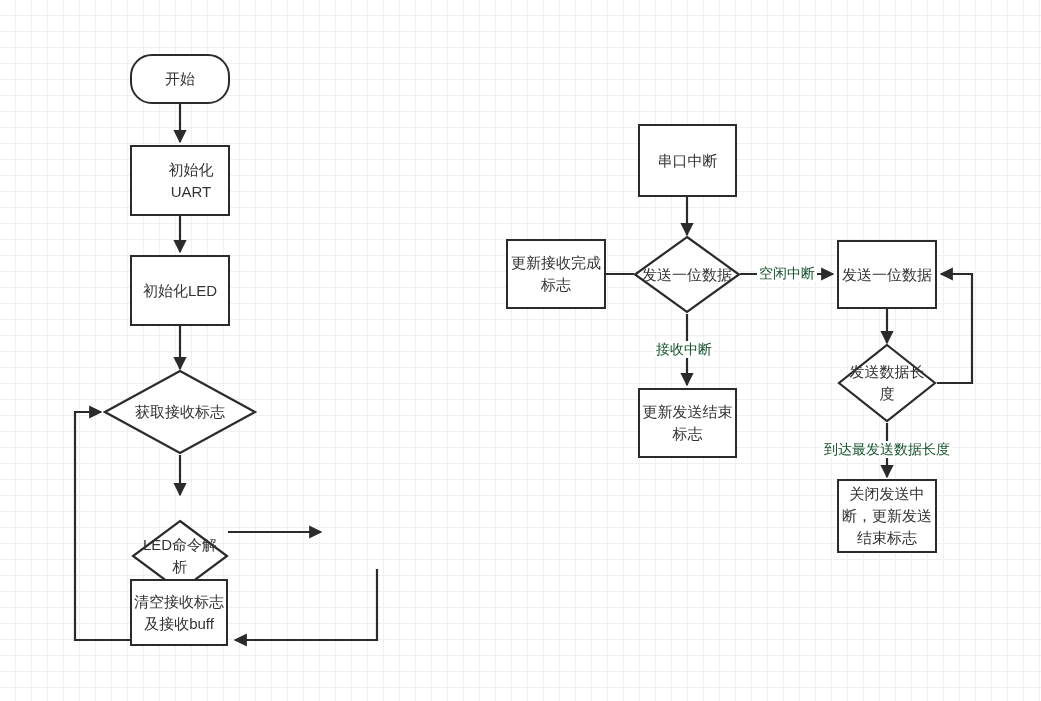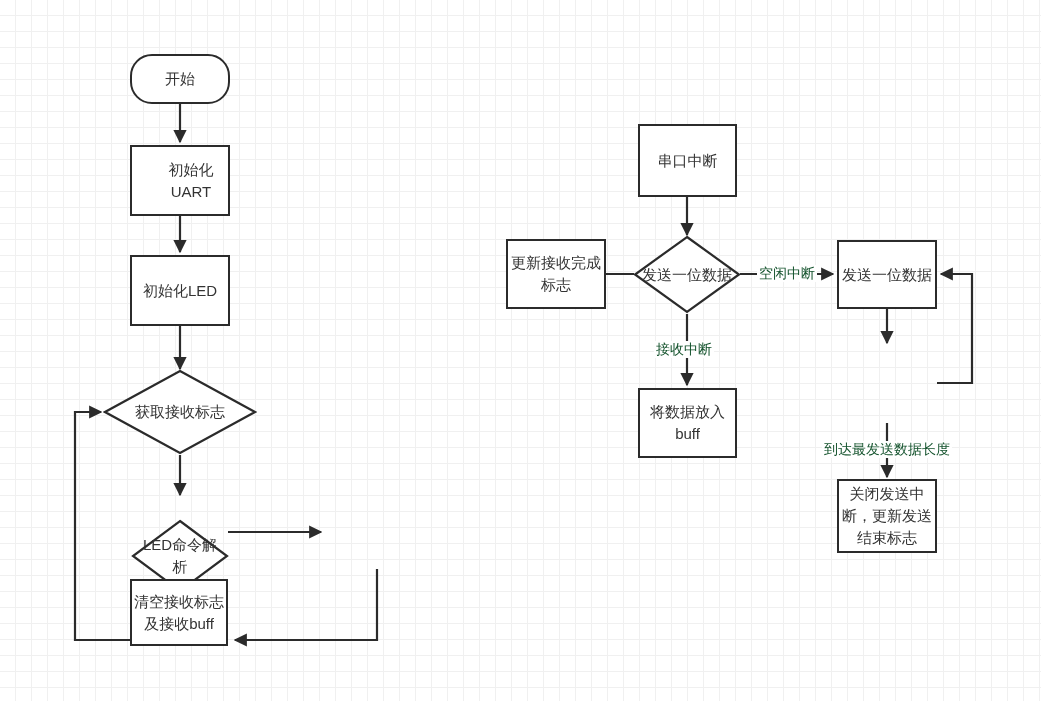--- a/index.html
+++ b/index.html
@@ -151,27 +151,33 @@
       <polygon points="54,2 106,39.5 54,77 2,39.5" fill="#ffffff" stroke="#2b2b2b" stroke-width="2.2"></polygon>
     </svg>
     <span class="dia-label">发送一位数据</span>
   </div>
 
   <div class="node process" style="left:476px; top:239px; width:100px; height:70px;margin-left:30px;">
     <span>更新接收完成标志</span>
   </div>
 
   <div class="node process" style="left:638px; top:388px; width:99px; height:70px;">
-    <span>将数据放入buff</span>
+    <span>更新发送结束标志</span>
   </div>
 
   <div class="node process" style="left:837px; top:240px; width:100px; height:69px;text-align:center;">
     <span>发送一位数据</span>
   </div>
 
+  <div class="node decision" style="left:837px; top:343px; width:100px; height:80px;">
+    <svg class="dia-shape" viewBox="0 0 100 80" preserveAspectRatio="none">
+      <polygon points="50,2 98,40 50,78 2,40" fill="#ffffff" stroke="#2b2b2b" stroke-width="2.2"></polygon>
+    </svg>
+    <span class="dia-label">发送数据长度</span>
+  </div>
 
   <div class="node process" style="left:837px; top:479px; width:100px; height:74px;">
     <span>关闭发送中断，更新发送结束标志</span>
   </div>
 
   <div class="edge-label" style="left:757px; top:265px;">空闲中断</div>
 
   <div class="edge-label" style="left:654px; top:341px;">接收中断</div>
 
   <div class="edge-label" style="left:822px; top:441px;">到达最发送数据长度</div>

